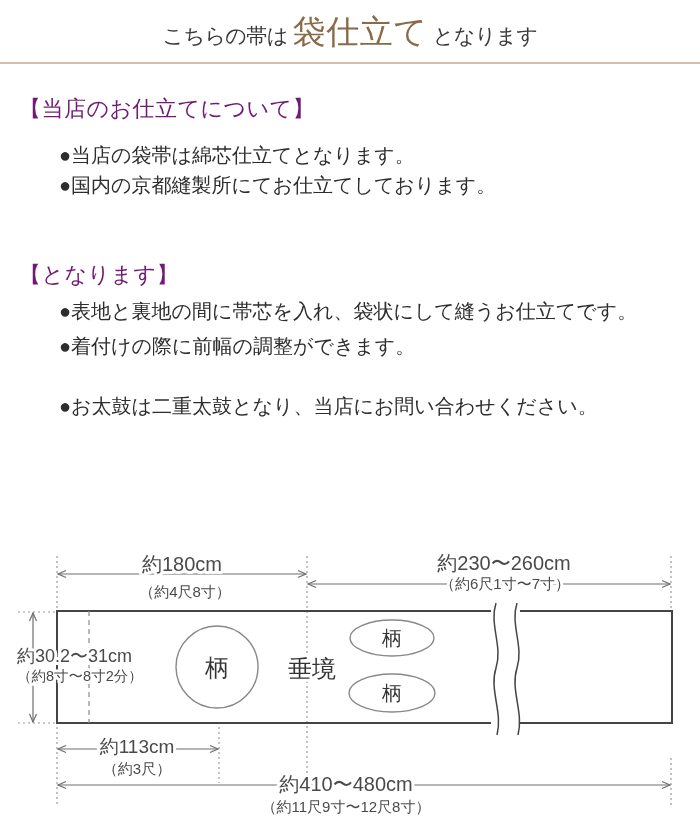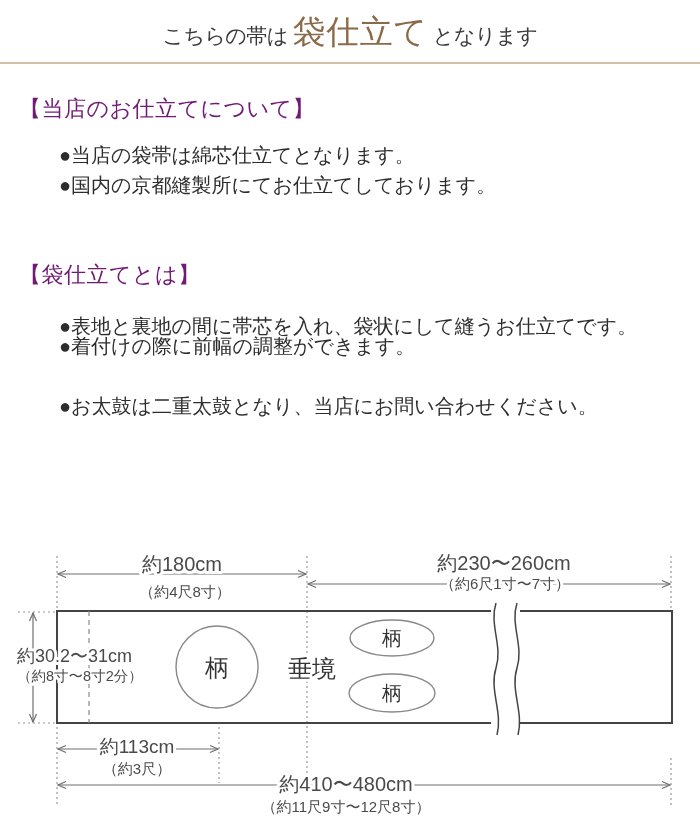--- a/index.html
+++ b/index.html
@@ -71,22 +71,22 @@
 
   <div class="hdr">
     <span class="pre">こちらの帯は</span><span class="acc">袋仕立て</span><span class="suf">となります</span>
   </div>
   <div class="divider"></div>
 
   <div class="sec-h h1">【当店のお仕立てについて】</div>
   <div class="bl" style="top:145px">●当店の袋帯は綿芯仕立てとなります。</div>
   <div class="bl" style="top:175px">●国内の京都縫製所にてお仕立てしております。</div>
 
-  <div class="sec-h h2">【袋仕立てとは】</div>
-  <div class="bl" style="top:316px">●表地と裏地の間に帯芯を入れ、袋状にして縫うお仕立てです。</div>
+  <div class="sec-h h2">【となります】</div>
+  <div class="bl" style="top:301px">●表地と裏地の間に帯芯を入れ、袋状にして縫うお仕立てです。</div>
   <div class="bl" style="top:336px">●着付けの際に前幅の調整ができます。</div>
   <div class="bl" style="top:396px">●お太鼓は二重太鼓となり、当店にお問い合わせください。</div>
 
   <div class="diagram">
   <svg width="700" height="300" viewBox="0 0 700 300">
 
     <g>
       <line class="dot" x1="57" y1="16" x2="57" y2="71"></line>
       <line class="dot" x1="671" y1="16" x2="671" y2="71"></line>
       <line class="dot" x1="307" y1="16" x2="307" y2="245"></line>

